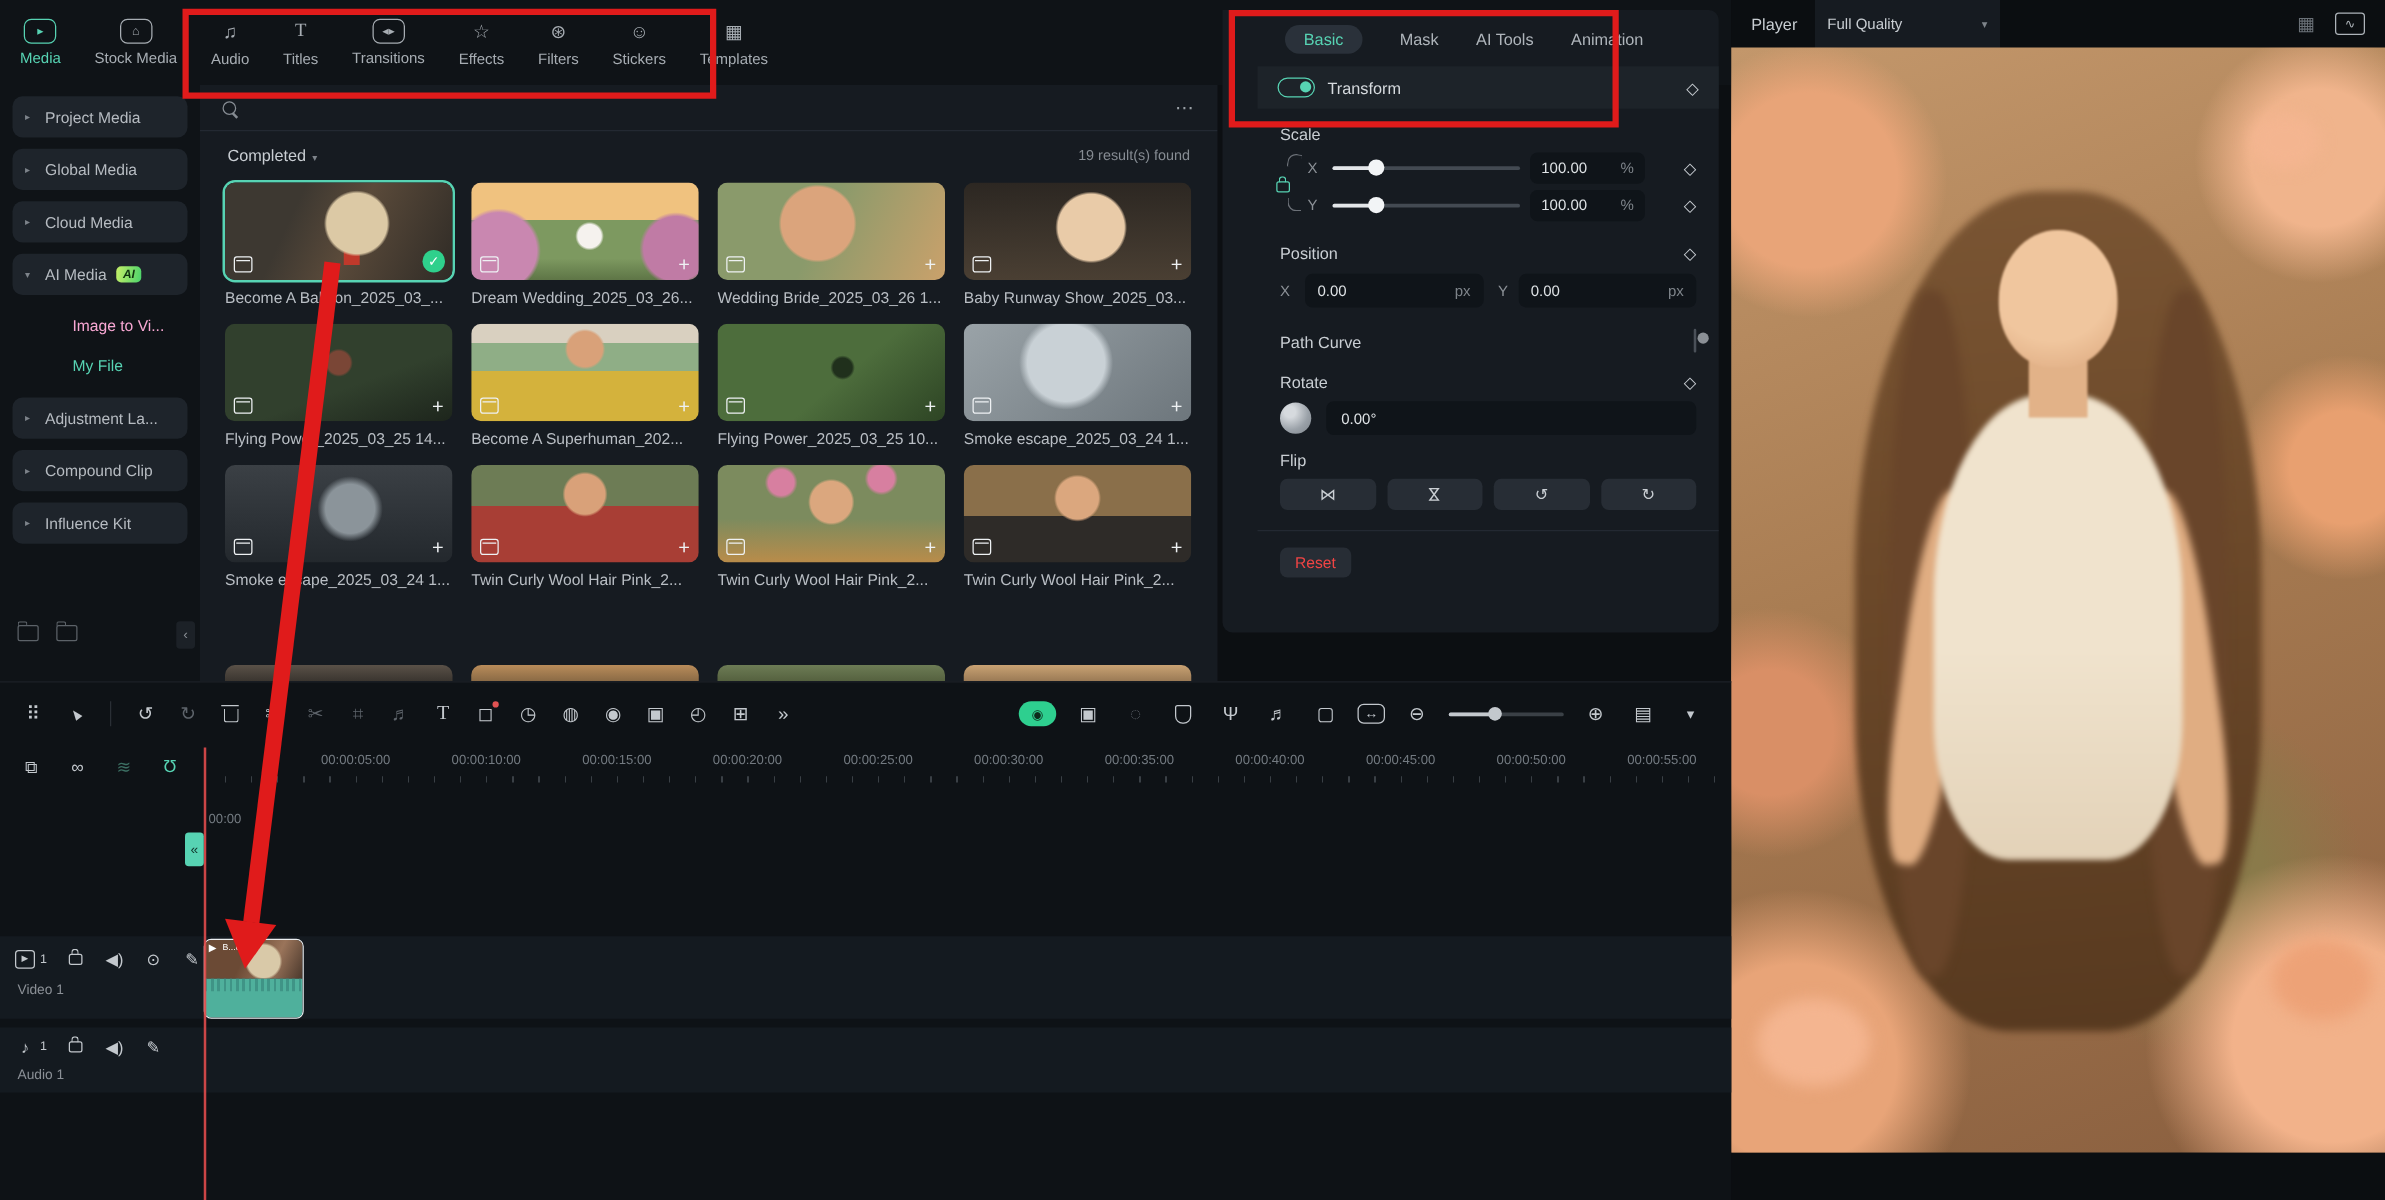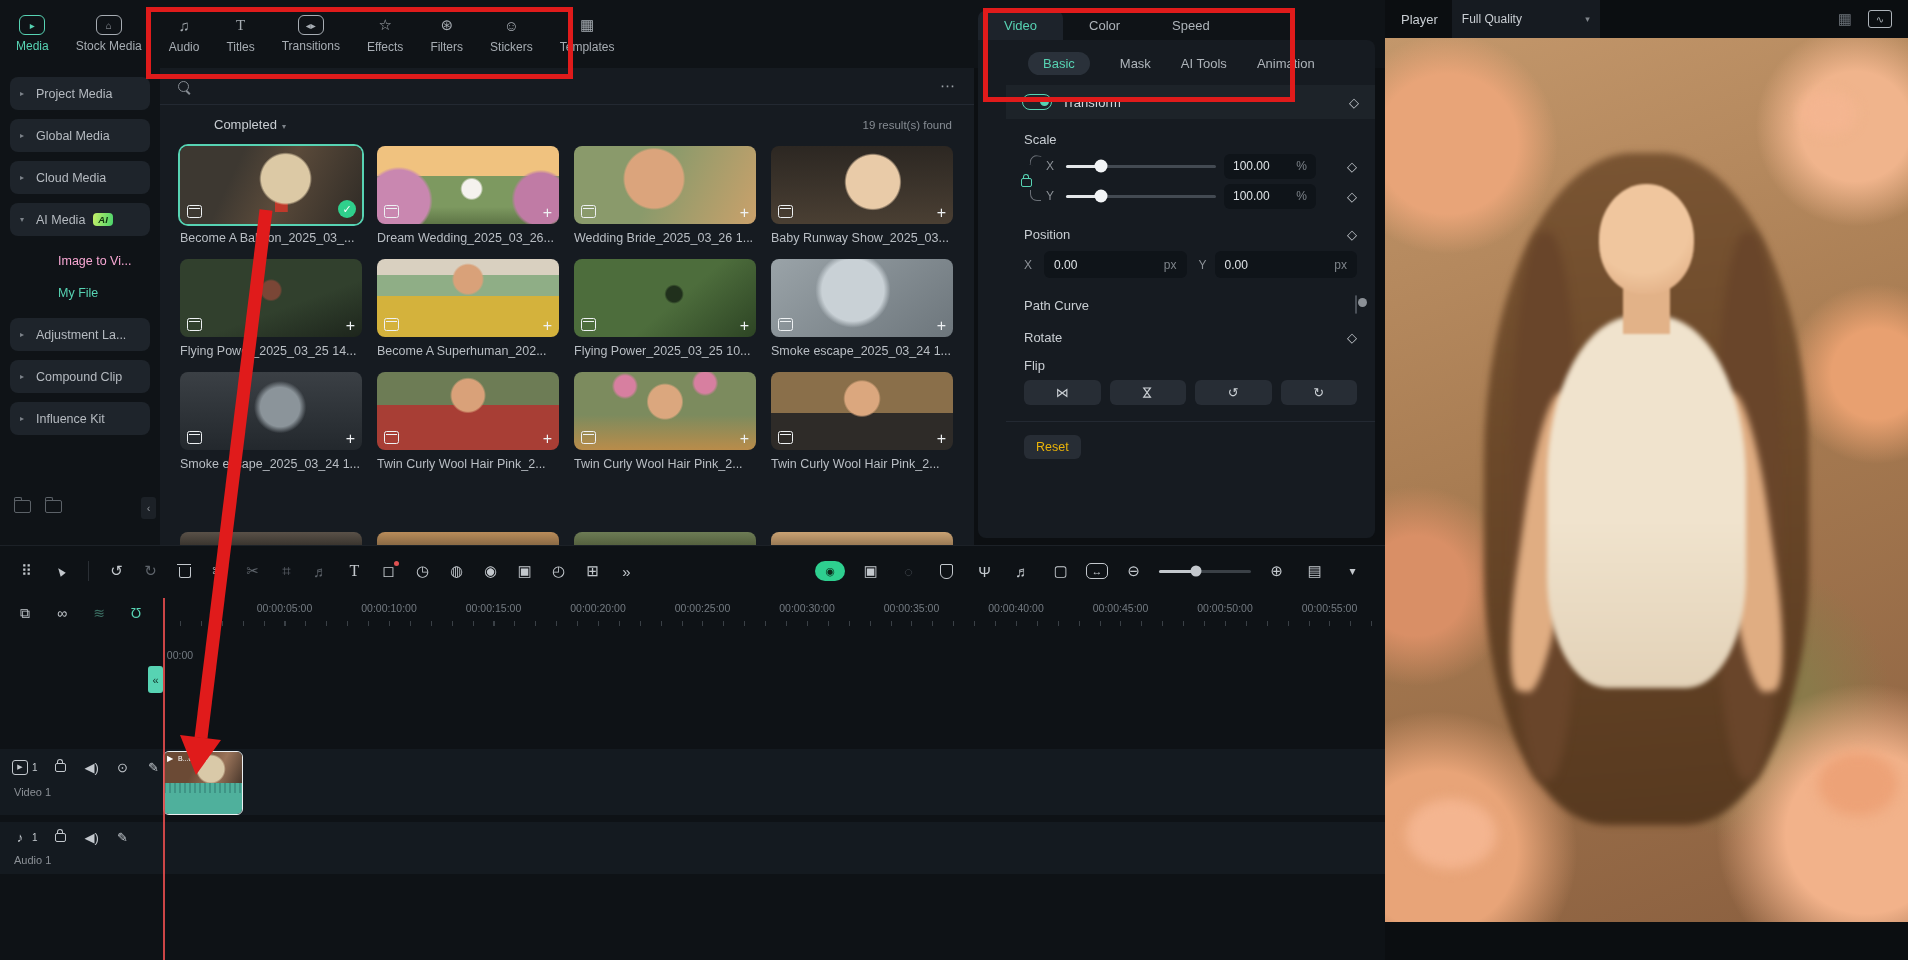--- a/index.html
+++ b/index.html
@@ -27,21 +27,21 @@
 
   
   .media-panel{position:absolute;left:160px;top:68px;width:814px;height:477px;background:#161b21;box-sizing:border-box;overflow:hidden;}
   .search-row{height:36px;border-bottom:1px solid #232932;display:flex;align-items:center;padding:0 18px;gap:9px;}
   .mi-search{display:inline-block;width:9px;height:9px;border:1.5px solid #868c93;border-radius:50%;position:relative;}
   .mi-search::after{content:'';position:absolute;left:8px;top:8px;width:5px;height:1.5px;background:#868c93;transform:rotate(45deg);transform-origin:0 0;}
   .search-input{background:transparent;border:none;outline:none;color:#c3c8cd;font-size:12.5px;width:600px;font-family:"Liberation Sans",sans-serif;}
   .search-input::placeholder{color:#7e848a;}
   .more-dots{margin-left:auto;color:#9aa0a6;font-size:15px;letter-spacing:1px;cursor:pointer;}
   .grid-head{display:flex;justify-content:space-between;align-items:center;padding:12px 22px 4px;}
-  .ghead-left{font-size:13px;color:#c9ced3;cursor:pointer;margin-left:32px;}
+  .ghead-left{font-size:13px;color:#c9ced3;cursor:pointer;}
   .ghead-left .car{font-size:8px;color:#7d838a;margin-left:5px;}
   .ghead-right{font-size:11.5px;color:#868c93;}
   .grid{display:grid;grid-template-columns:repeat(4,182px);column-gap:15px;row-gap:14px;padding:10px 20px 0;}
   .cell{width:182px;cursor:pointer;}
   .thumb{width:182px;height:78px;border-radius:8px;position:relative;background:#2a2f35;}
   .thumb.sel{box-shadow:0 0 0 2px #57d3b3;}
   .cname{margin-top:7px;font-size:12.5px;color:#b9bec4;white-space:nowrap;overflow:hidden;max-width:182px;}
   .mi-cal{position:absolute;left:7px;bottom:6px;width:13px;height:11px;border:1.4px solid #eef1f3;border-radius:2.5px;}
   .mi-cal::before{content:'';position:absolute;left:1px;top:2px;right:1px;border-top:1.4px solid #eef1f3;}
   .plus{position:absolute;right:7px;bottom:3px;color:#eef1f3;font-size:16px;line-height:1;}
@@ -102,21 +102,21 @@
   .inrow{display:flex;align-items:center;gap:8px;margin-top:9px;}
   .inbox{flex:1;height:27px;background:#0f1419;border-radius:6px;display:flex;align-items:center;justify-content:space-between;padding:0 10px;font-size:12px;color:#dfe3e6;cursor:text;}
   .inbox .unit{color:#7e848a;}
   .pathrow{display:flex;align-items:center;margin-top:18px;}
   .rotrow{display:flex;align-items:center;gap:12px;margin-top:8px;}
   .dial{width:25px;height:25px;border-radius:50%;background:radial-gradient(circle at 32% 30%,#d6dade 0 18%,#9aa1a8 60%,#7e858c);cursor:pointer;}
   .rotbox{flex:1;height:27px;background:#0f1419;border-radius:6px;display:flex;align-items:center;padding:0 12px;font-size:12px;color:#dfe3e6;cursor:text;}
   .fliprow{display:flex;gap:9px;margin-top:7px;}
   .flipbtn{width:88px;height:25px;background:#272d35;border-radius:6px;display:flex;align-items:center;justify-content:center;font-size:13px;color:#c9ced3;cursor:pointer;}
   .hr{border-top:1px solid #232932;margin:16px 0 0;}
-  .resetbtn{display:inline-block;margin:13px 18px;background:#272d35;border-radius:6px;padding:5px 12px;font-size:12.5px;color:#eab308;cursor:pointer;text-align:center;}
+  .resetbtn{display:inline-block;margin:13px 18px;background:#272d35;border-radius:6px;padding:5px 12px;font-size:12.5px;color:#ef4444;cursor:pointer;text-align:center;}
 
   
   .player{position:absolute;left:1385px;top:0;width:523px;height:960px;background:#0b0e11;}
   .phead-bar{height:38px;display:flex;align-items:center;padding:0 16px;gap:14px;}
   .ptitle{font-size:13px;color:#c9ced3;}
   .qsel{width:128px;height:24px;background:#161b21;border-radius:4px;display:flex;align-items:center;justify-content:space-between;padding:16px 10px;font-size:12px;color:#c9ced3;cursor:pointer;}
   .qsel .car{font-size:9px;color:#7e848a;}
   .phead-icons{margin-left:auto;display:flex;gap:16px;align-items:center;}
   .ph-ic{color:#6a7077;font-size:15px;cursor:pointer;}
   .scope{width:22px;height:16px;border:1.4px solid #aeb4ba;border-radius:3px;display:flex;align-items:center;justify-content:center;font-size:10px;color:#aeb4ba;cursor:pointer;}
@@ -390,25 +390,20 @@
       </div>
     <div class="partials">
       <div class="pthumb p1"></div>
       <div class="pthumb p2"></div>
       <div class="pthumb p3"></div>
       <div class="pthumb p4"></div>
     </div>
   </div>
 
   <div class="props">
-    <div class="ptabs">
-      <div class="ptab active">Video</div>
-      <div class="ptab">Color</div>
-      <div class="ptab">Speed</div>
-    </div>
     <div class="pbody">
       <div class="subtabs">
         <span class="stab active">Basic</span>
         <span class="stab">Mask</span>
         <span class="stab">AI Tools</span>
         <span class="stab">Animation</span>
       </div>
       <div class="sec-head">
         <span class="tgl on"></span>
         <span class="lbl">Transform</span>
@@ -468,20 +463,26 @@
       </div>
       <div class="prow pathrow">
         <span class="slabel" style="margin:0">Path Curve</span>
         <span style="margin-left:auto"><span class="tgl off"></span></span>
       </div>
       <div class="prow">
         <div class="phead">
           <span class="slabel" style="margin:0">Rotate</span>
           <span class="kf">◇</span>
         </div>
+        <div class="rotrow">
+          <span class="dial"></span>
+          <span class="rotbox">
+              <span>0.00°</span>
+            </span>
+        </div>
       </div>
       <div class="prow">
         <div class="slabel">Flip</div>
         <div class="fliprow" id="flip-row">
             <div class="flipbtn">
               <span>⋈</span>
             </div>
             <div class="flipbtn">
               <span style="display: inline-block; transform: rotate(90deg);">⋈</span>
             </div>

